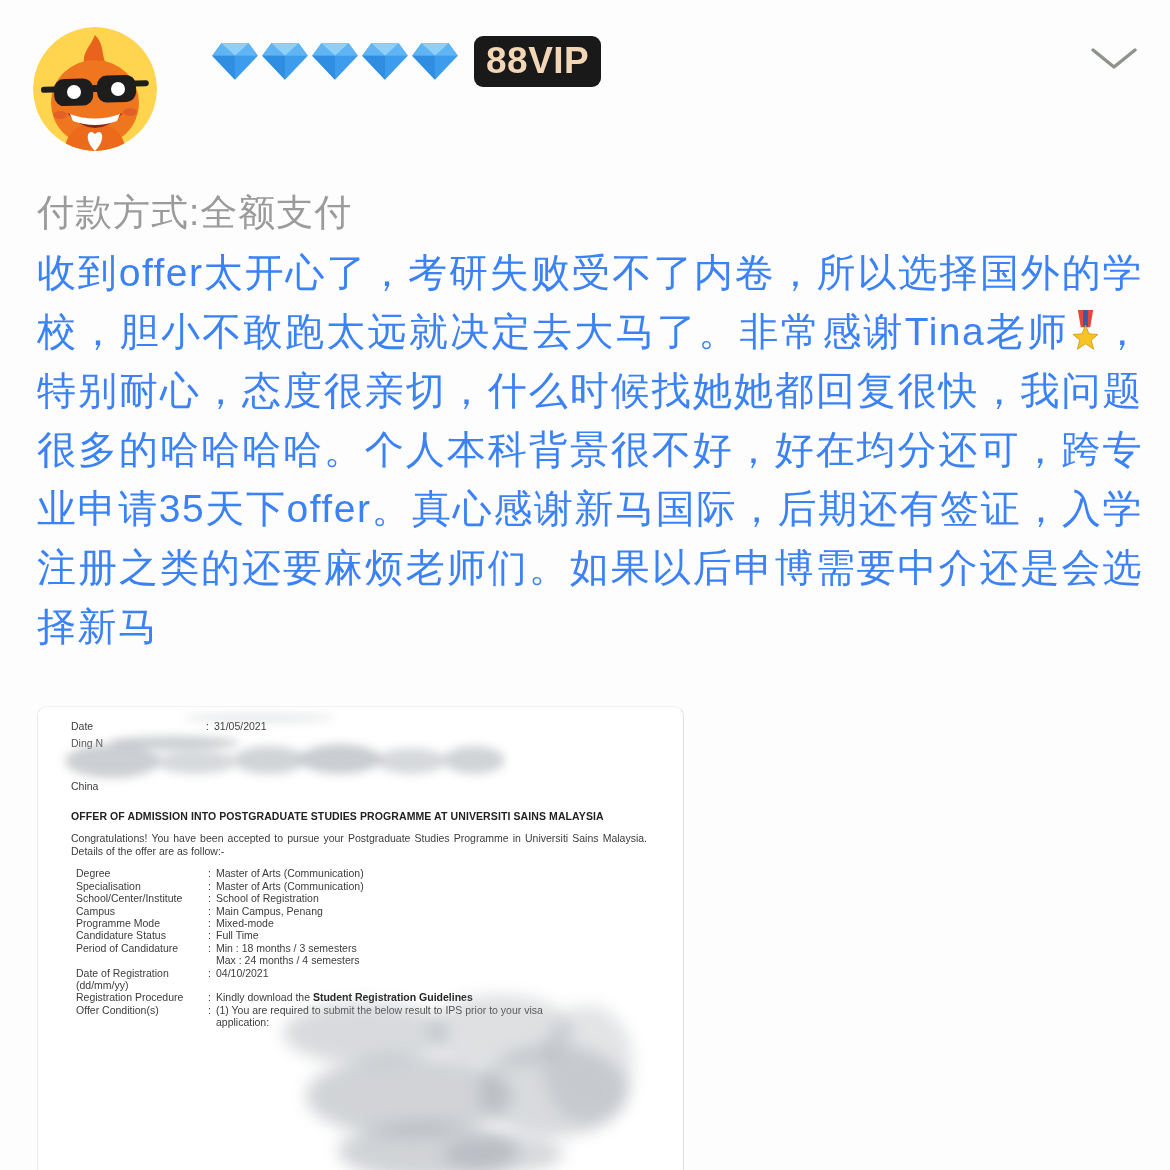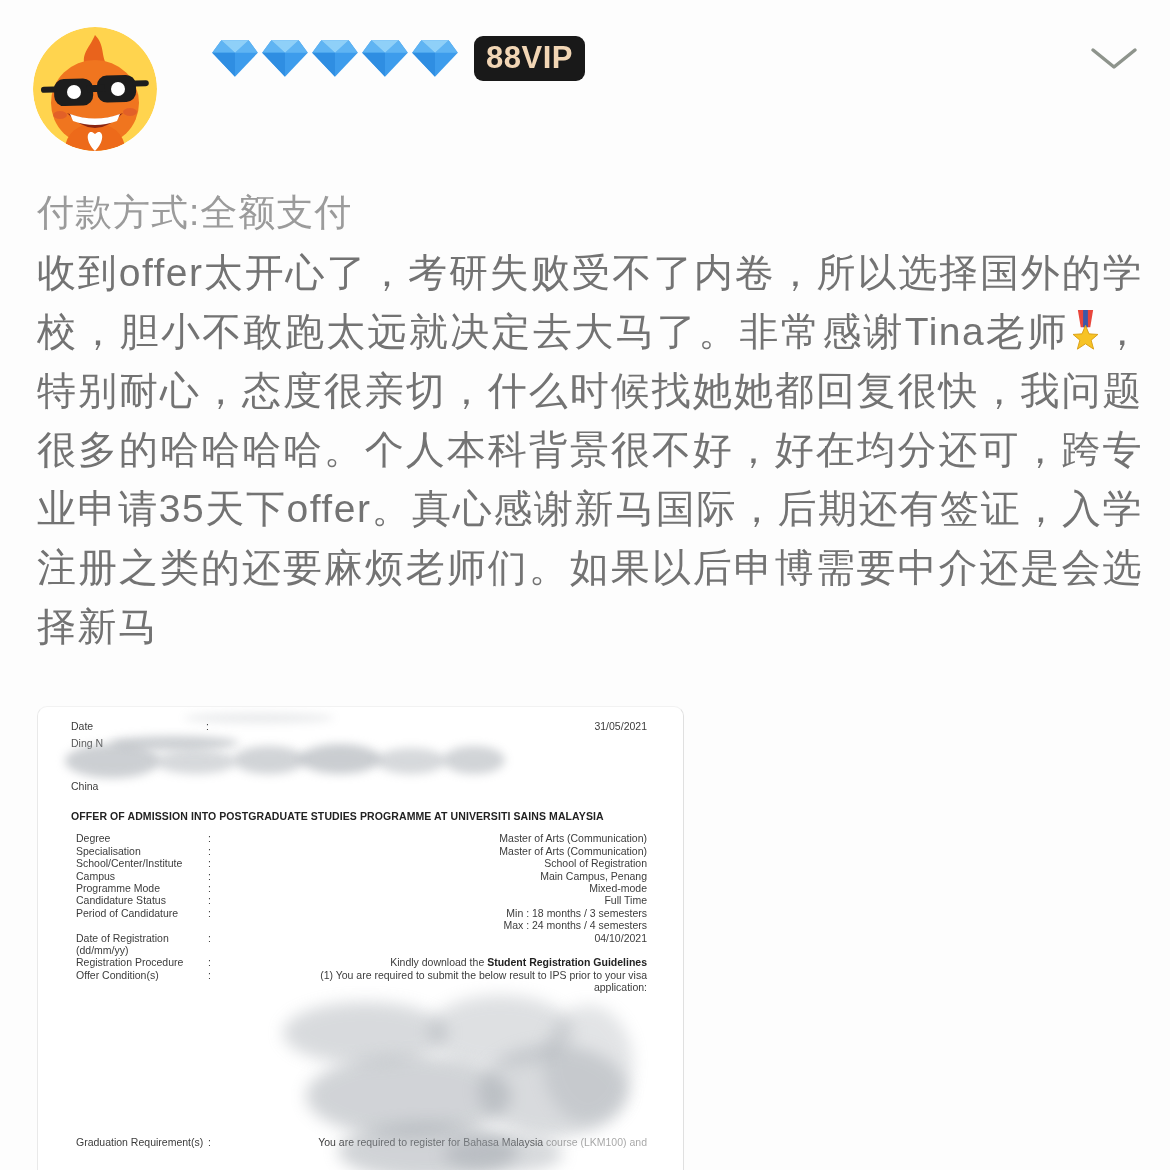--- a/index.html
+++ b/index.html
@@ -11,48 +11,48 @@
   }
   
   .avatar{position:absolute;left:33px;top:27px;width:124px;height:124px;border-radius:50%;overflow:hidden;}
   .header-text{position:absolute;left:190px;top:36px;}
   .name-row{display:flex;align-items:center;}
   .username{font-size:45px;font-weight:700;color:#050505;letter-spacing:1px;}
   .diamonds{display:flex;align-items:center;margin-left:22px;gap:4px;}
   .diamond{display:block;}
   .vip-badge{
     margin-left:16px;background:#191919;color:#f2d6b5;border-radius:9px;
-    font-size:31px;font-weight:700;letter-spacing:.5px;
+    font-size:37px;font-weight:700;letter-spacing:.5px;
     padding:6px 12px 8px 12px;line-height:1;
   }
   .review-time{margin-top:21px;font-size:31px;color:#9c9c9c;}
   .chevron{position:absolute;left:1089px;top:46px;cursor:pointer;}
   
   .payment{position:absolute;left:37px;top:188px;font-size:37px;color:#9b9b9b;letter-spacing:1px;}
   .review-text{
     position:absolute;left:37px;top:243px;width:1106px;
-    font-size:39px;line-height:59px;color:#737373;letter-spacing:1.5px;
+    font-size:39px;line-height:59px;color:#3b82f6;letter-spacing:1.5px;
     text-align:justify;
   }
   .medal{vertical-align:-7px;margin:0 2px;}
   
   .attachment{
     position:absolute;left:37px;top:706px;width:645px;height:480px;
     background:#ffffff;border-radius:10px;
     border-left:1px solid #e9e9e9;border-right:1px solid #e0e0e0;border-top:1px solid #f2f2f2;
     overflow:hidden;cursor:pointer;
   }
   .doc-content{
     position:relative;padding:13px 36px 0 33px;
     font-size:10.5px;line-height:13px;color:#3c3c3c;
   }
   .doc-row{display:flex;line-height:12.4px;}
   .doc-label{flex:0 0 135px;}
   .doc-colon{flex:0 0 8px;}
-  .doc-value{flex:1;text-align:right;}
+  .doc-value{flex:1;}
   .doc-details{margin-top:9px;padding-left:5px;}
   .doc-details .doc-label{flex-basis:132px;}
   .name-block{position:relative;height:46px;margin-top:2px;}
   .doc-name{position:absolute;left:0;top:3px;color:#555;}
   .doc-country{line-height:13px;}
   .doc-heading{margin-top:17px;font-weight:700;color:#222;letter-spacing:.1px;}
   .doc-intro{margin-top:9px;text-align:justify;}
   .blur-blob{position:absolute;background:#9aa0a7;border-radius:50%;filter:blur(5px);}
   .big-blur .blur-blob{filter:blur(8px);}
   .graduation{margin-top:142px;}
@@ -174,20 +174,21 @@
       <div class="blur-blob" style="left:162px;top:12px;width:72px;height:28px;opacity:.45;"></div>
       <div class="blur-blob" style="left:228px;top:10px;width:82px;height:30px;opacity:.52;"></div>
       <div class="blur-blob" style="left:305px;top:14px;width:70px;height:26px;opacity:.4;"></div>
       <div class="blur-blob" style="left:372px;top:12px;width:62px;height:28px;opacity:.45;"></div>
     </div>
 
     <div class="doc-country">China</div>
 
     <div class="doc-heading">OFFER OF ADMISSION INTO POSTGRADUATE STUDIES PROGRAMME AT UNIVERSITI SAINS MALAYSIA</div>
 
+    <div class="doc-intro">Congratulations! You have been accepted to pursue your Postgraduate Studies Programme in Universiti Sains Malaysia. Details of the offer are as follow:-</div>
 
     <div class="doc-details">
         <div class="doc-row">
           <span class="doc-label">Degree</span>
           <span class="doc-colon">:</span>
           <span class="doc-value">Master of Arts (Communication)</span>
         </div>
         <div class="doc-row">
           <span class="doc-label">Specialisation</span>
           <span class="doc-colon">:</span>

